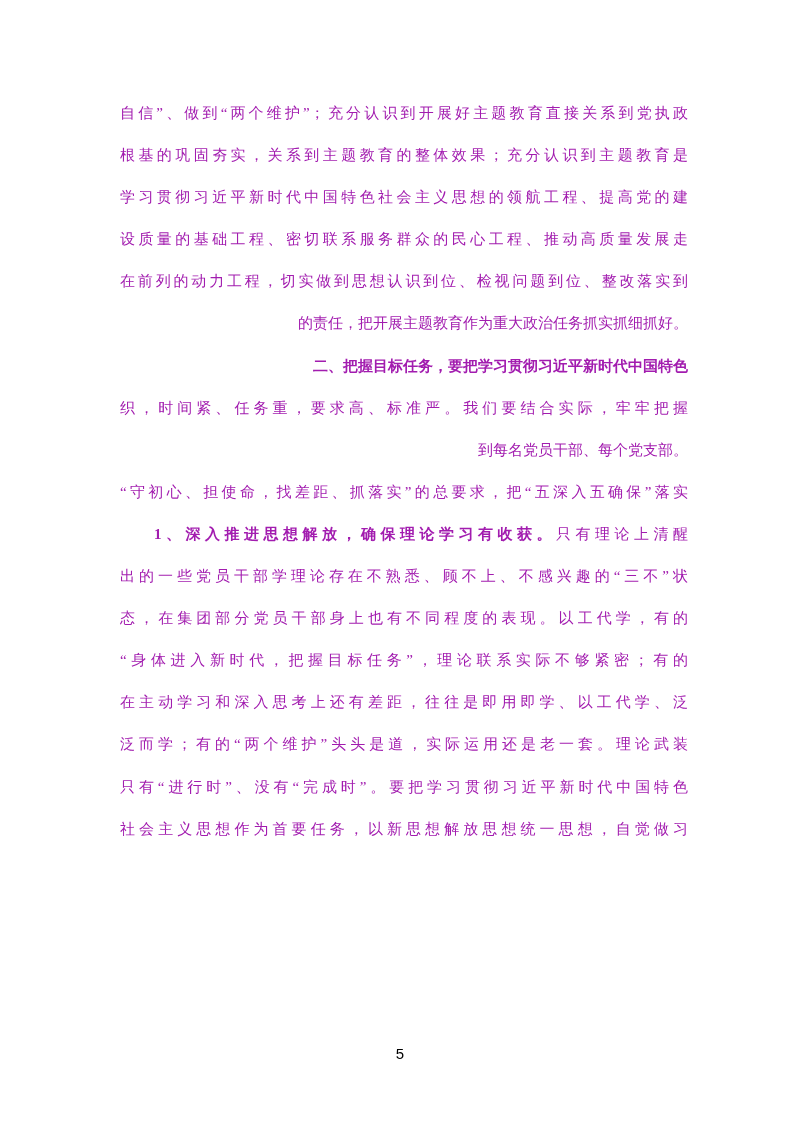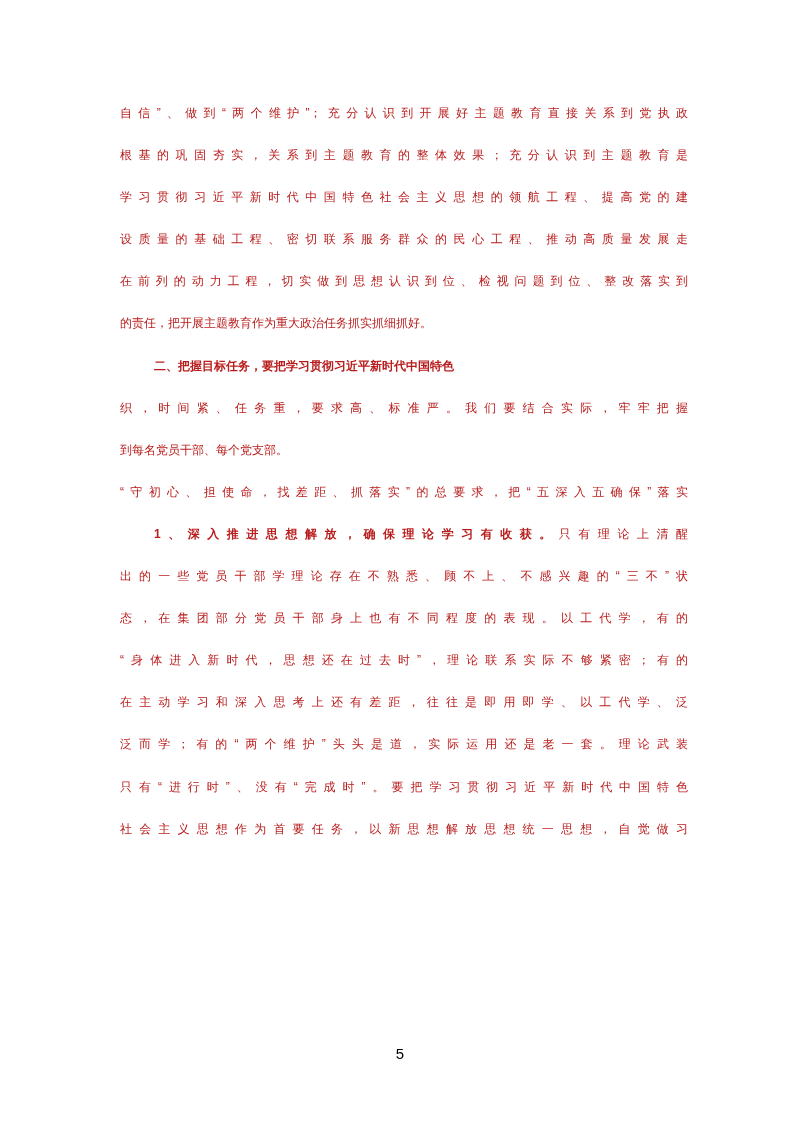--- a/index.html
+++ b/index.html
@@ -14,27 +14,28 @@
     background: #ffffff;
     overflow: hidden;
     font-family: "Liberation Sans", sans-serif;
     color: #000000;
   }
   .content {
     position: absolute;
     left: 120px;
     top: 92px;
     width: 568px;
-    font-size: 12px;
+    font-size: 15px;
     line-height: 42.1px;
-    color: #b91c1c;
+    color: #a21caf;
+    font-family: Liberation Serif, serif;
   }
   .line {
     height: 42.1px;
-    text-align: left;
+    text-align: right;
   }
   .line.justify {
     text-align: justify;
     text-align-last: justify;
   }
   .line.indent {
     text-indent: 34px;
   }
   .bold {
     font-weight: bold;
@@ -61,20 +62,20 @@
       <div class="line justify"><span>设质量的基础工程、密切联系服务群众的民心工程、推动高质量发展走</span></div>
       <div class="line justify"><span>在前列的动力工程，切实做到思想认识到位、检视问题到位、整改落实到</span></div>
       <div class="line"><span>的责任，把开展主题教育作为重大政治任务抓实抓细抓好。</span></div>
       <div class="line indent"><span class="bold">二、把握目标任务，要把学习贯彻习近平新时代中国特色</span></div>
       <div class="line justify"><span>织，时间紧、任务重，要求高、标准严。我们要结合实际，牢牢把握</span></div>
       <div class="line"><span>到每名党员干部、每个党支部。</span></div>
       <div class="line justify"><span>“守初心、担使命，找差距、抓落实”的总要求，把“五深入五确保”落实</span></div>
       <div class="line justify indent"><span class="bold">1、深入推进思想解放，确保理论学习有收获。</span><span>只有理论上清醒</span></div>
       <div class="line justify"><span>出的一些党员干部学理论存在不熟悉、顾不上、不感兴趣的“三不”状</span></div>
       <div class="line justify"><span>态，在集团部分党员干部身上也有不同程度的表现。以工代学，有的</span></div>
-      <div class="line justify"><span>“身体进入新时代，思想还在过去时”，理论联系实际不够紧密；有的</span></div>
+      <div class="line justify"><span>“身体进入新时代，把握目标任务”，理论联系实际不够紧密；有的</span></div>
       <div class="line justify"><span>在主动学习和深入思考上还有差距，往往是即用即学、以工代学、泛</span></div>
       <div class="line justify"><span>泛而学；有的“两个维护”头头是道，实际运用还是老一套。理论武装</span></div>
       <div class="line justify"><span>只有“进行时”、没有“完成时”。要把学习贯彻习近平新时代中国特色</span></div>
       <div class="line justify"><span>社会主义思想作为首要任务，以新思想解放思想统一思想，自觉做习</span></div>
     </div>
   <div class="page-number">5</div>
 </div>
 
 </body></html>

